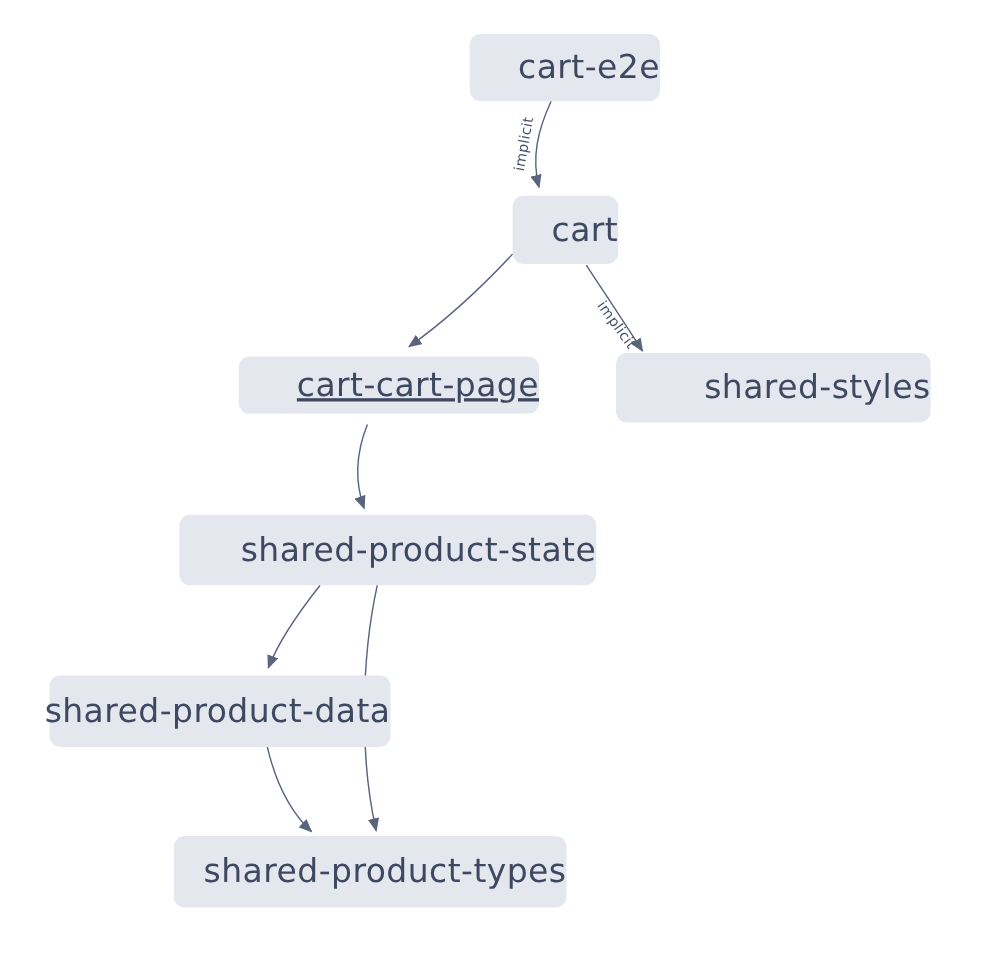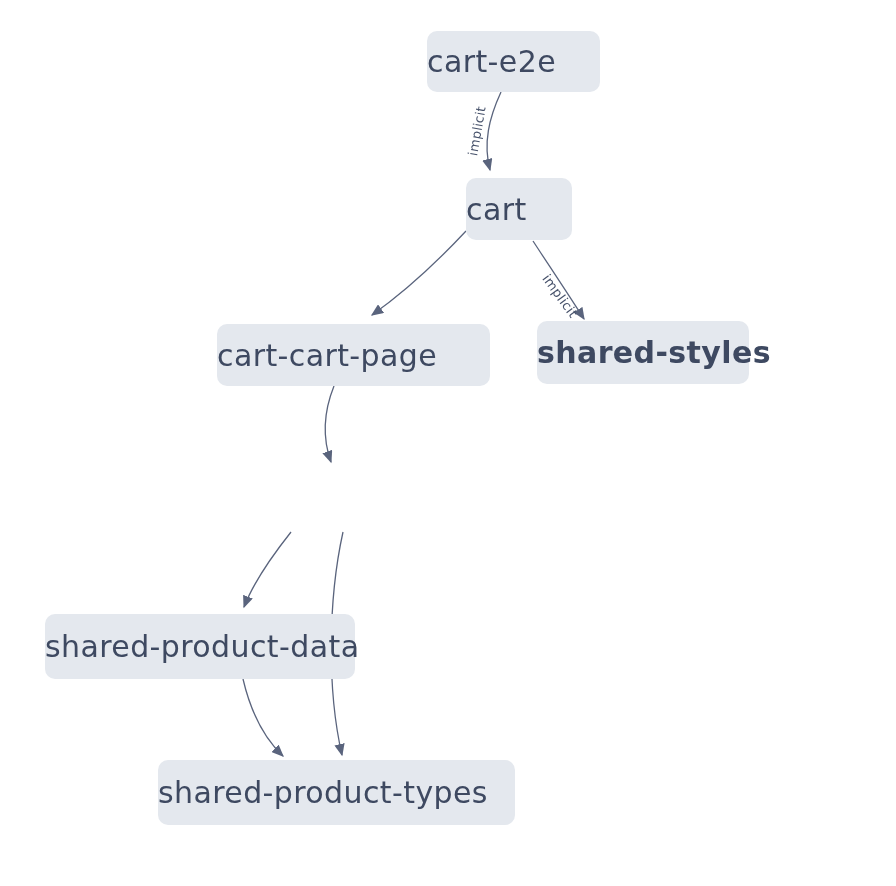--- a/index.html
+++ b/index.html
@@ -37,21 +37,21 @@
     color: var(--edge-label);
     white-space: nowrap;
     pointer-events: none;
   }
   .node {
     position: absolute;
     background: var(--node-fill);
     border-radius: 10px;
     display: flex;
     align-items: center;
-    justify-content: flex-start;
+    justify-content: flex-end;
     color: var(--node-text);
     font-size: 30px;
     letter-spacing: 0.4px;
     cursor: pointer;
     user-select: none;
   }
   .node span { white-space: nowrap; }
 </style>
 </head>
 <body>
@@ -81,32 +81,35 @@
   </svg>
 
   <div class="edge-label" style="left:477px; top:131px; transform:translate(-50%,-50%) rotate(-80deg);">implicit</div>
 
   <div class="edge-label" style="left:560px; top:296px; transform:translate(-50%,-50%) rotate(54deg);">implicit</div>
 
   <div class="node" style="left:427px; top:31px; width:173px; height:61px;">
     <span>cart-e2e</span>
   </div>
 
-  <div class="node" style="left:466px; top:178px; width:106px; height:62px;">
+  <div class="node" style="left:466px; top:178px; width:96px; height:62px;">
     <span>cart</span>
   </div>
 
-  <div class="node" style="left:217px; top:324px; width:273px; height:62px;">
+  <div class="node" style="left:217px; top:324px; width:273px; height:52px;text-decoration:underline;">
     <span>cart-cart-page</span>
   </div>
 
-  <div class="node" style="left:537px; top:321px; width:212px; height:63px;font-weight:bold;">
+  <div class="node" style="left:560px; top:321px; width:286px; height:63px;">
     <span>shared-styles</span>
   </div>
 
+  <div class="node" style="left:163px; top:468px; width:379px; height:64px;">
+    <span>shared-product-state</span>
+  </div>
 
   <div class="node" style="left:45px; top:614px; width:310px; height:65px;">
     <span>shared-product-data</span>
   </div>
 
   <div class="node" style="left:158px; top:760px; width:357px; height:65px;">
     <span>shared-product-types</span>
   </div>
 
 </div>

